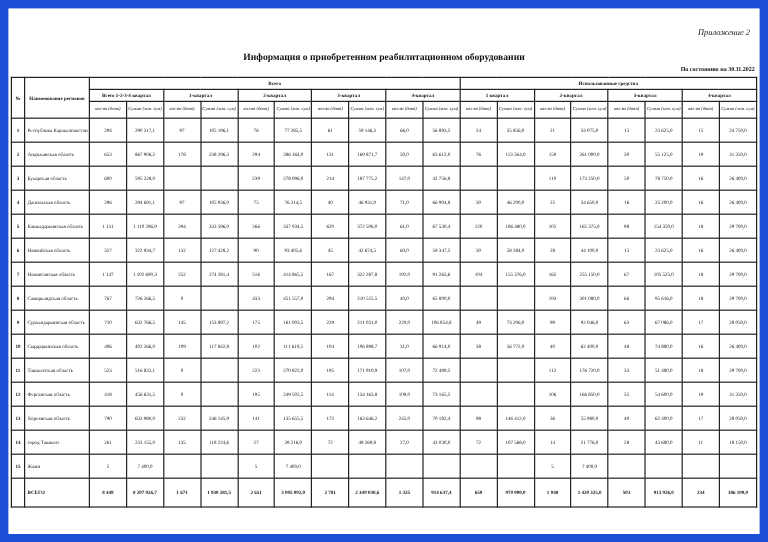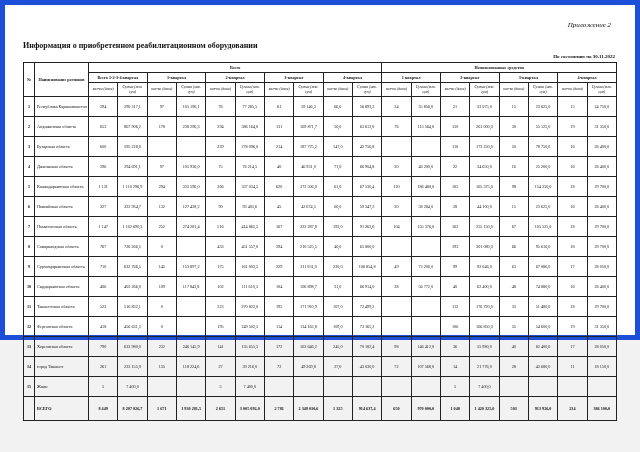--- a/index.html
+++ b/index.html
@@ -1,19 +1,19 @@
 <!DOCTYPE html>
 <html><head>
 <meta charset="utf-8">
 <style>
   html,body{margin:0;padding:0;}
   body{width:640px;height:452px;background:#f2f2f2;font-family:"Liberation Serif",serif;color:#111;}
-  .page{box-sizing:border-box;width:640px;height:340px;background:#ffffff;padding:12px 18px;border:5px solid #1d4ed8;}
+  .page{box-sizing:border-box;width:640px;height:452px;background:#ffffff;padding:12px 2px;border:7px solid #1d4ed8;}
   .appendix{font-size:7px;font-style:italic;text-align:right;margin:4px 6px 0 0;}
-  .title{font-size:8px;font-weight:bold;text-align:left;margin:12px 0 4px 0;}
+  .title{font-size:8px;font-weight:bold;text-align:center;margin:12px 0 4px 0;}
   .asof{font-size:5px;font-weight:bold;text-align:right;margin:0 2px 3px 0;}
   table{width:100%;border-collapse:collapse;table-layout:fixed;}
   th,td{border:0.6px solid #222;padding:0 1px;font-size:4.2px;line-height:1.3;text-align:center;vertical-align:middle;word-wrap:break-word;overflow:hidden;}
   thead th{font-weight:bold;background:#fff;}
   thead tr.grp th{height:9px;}
   thead tr.subh th{height:13px;font-style:italic;font-weight:normal;font-size:3.8px;}
   tbody tr{height:20px;}
   td.c-num{font-weight:bold;}
   td.c-name{text-align:left;padding-left:2px;}
   tr.total td{font-weight:bold;height:23px;}

